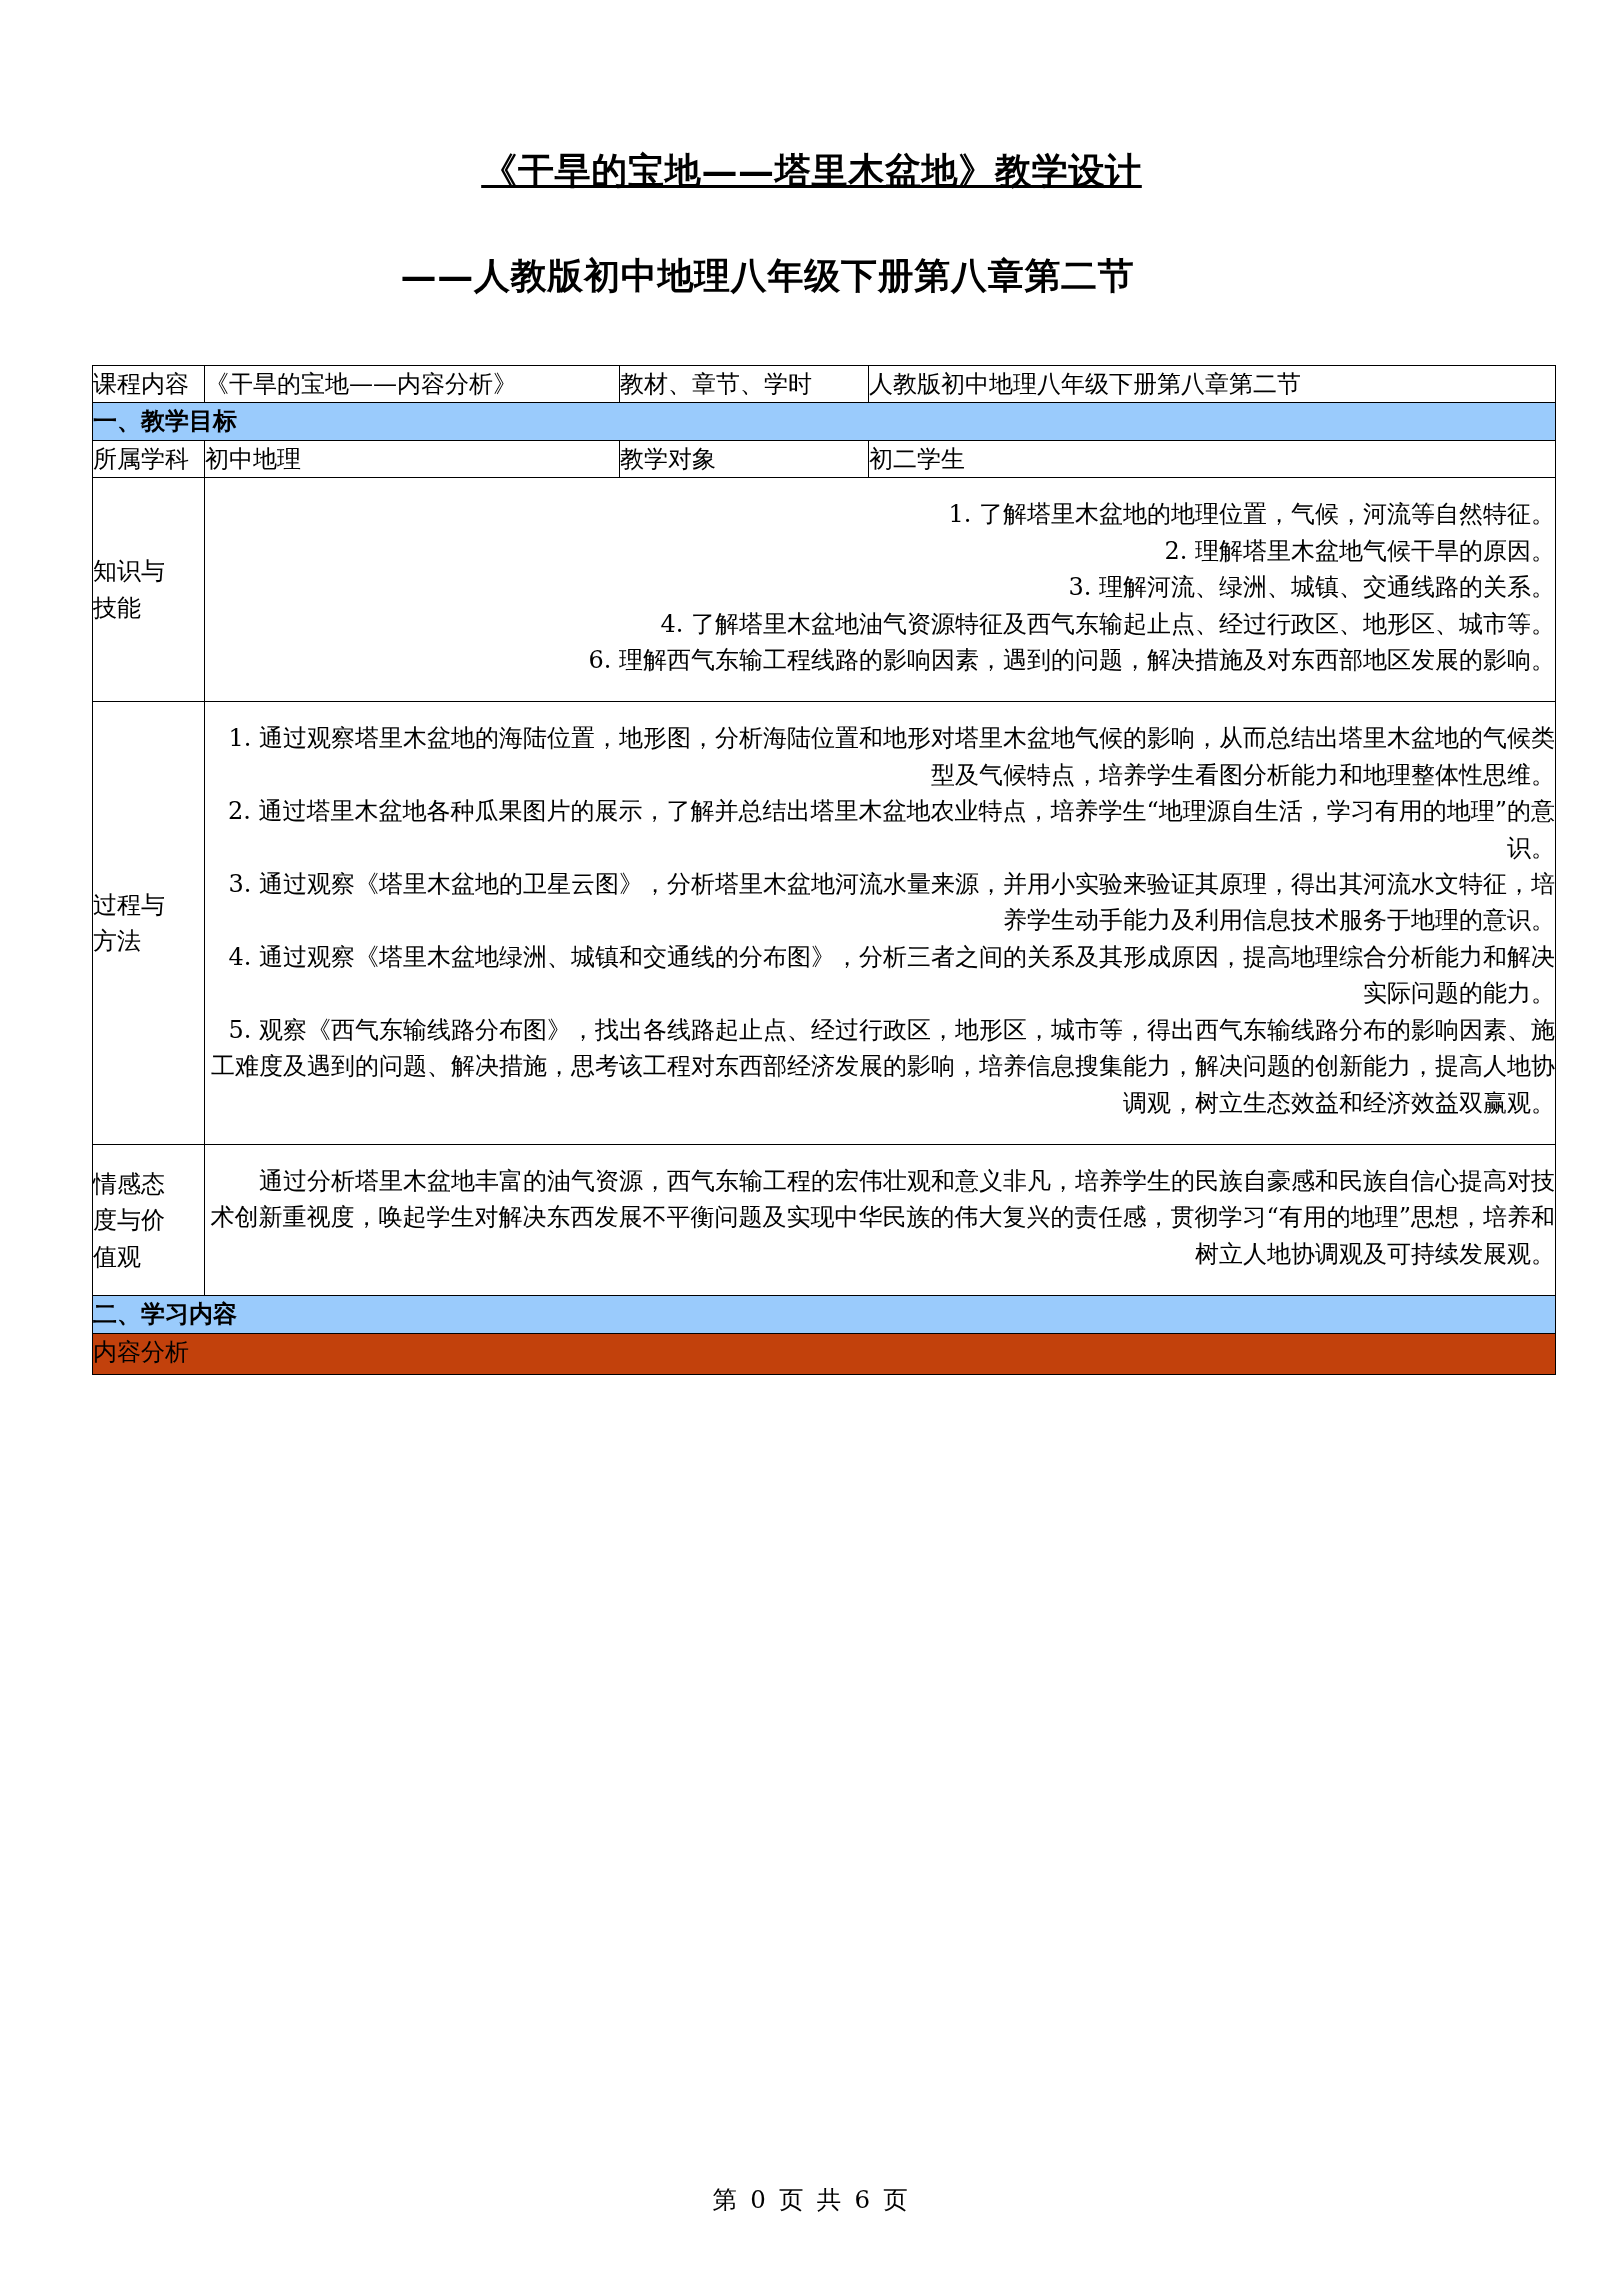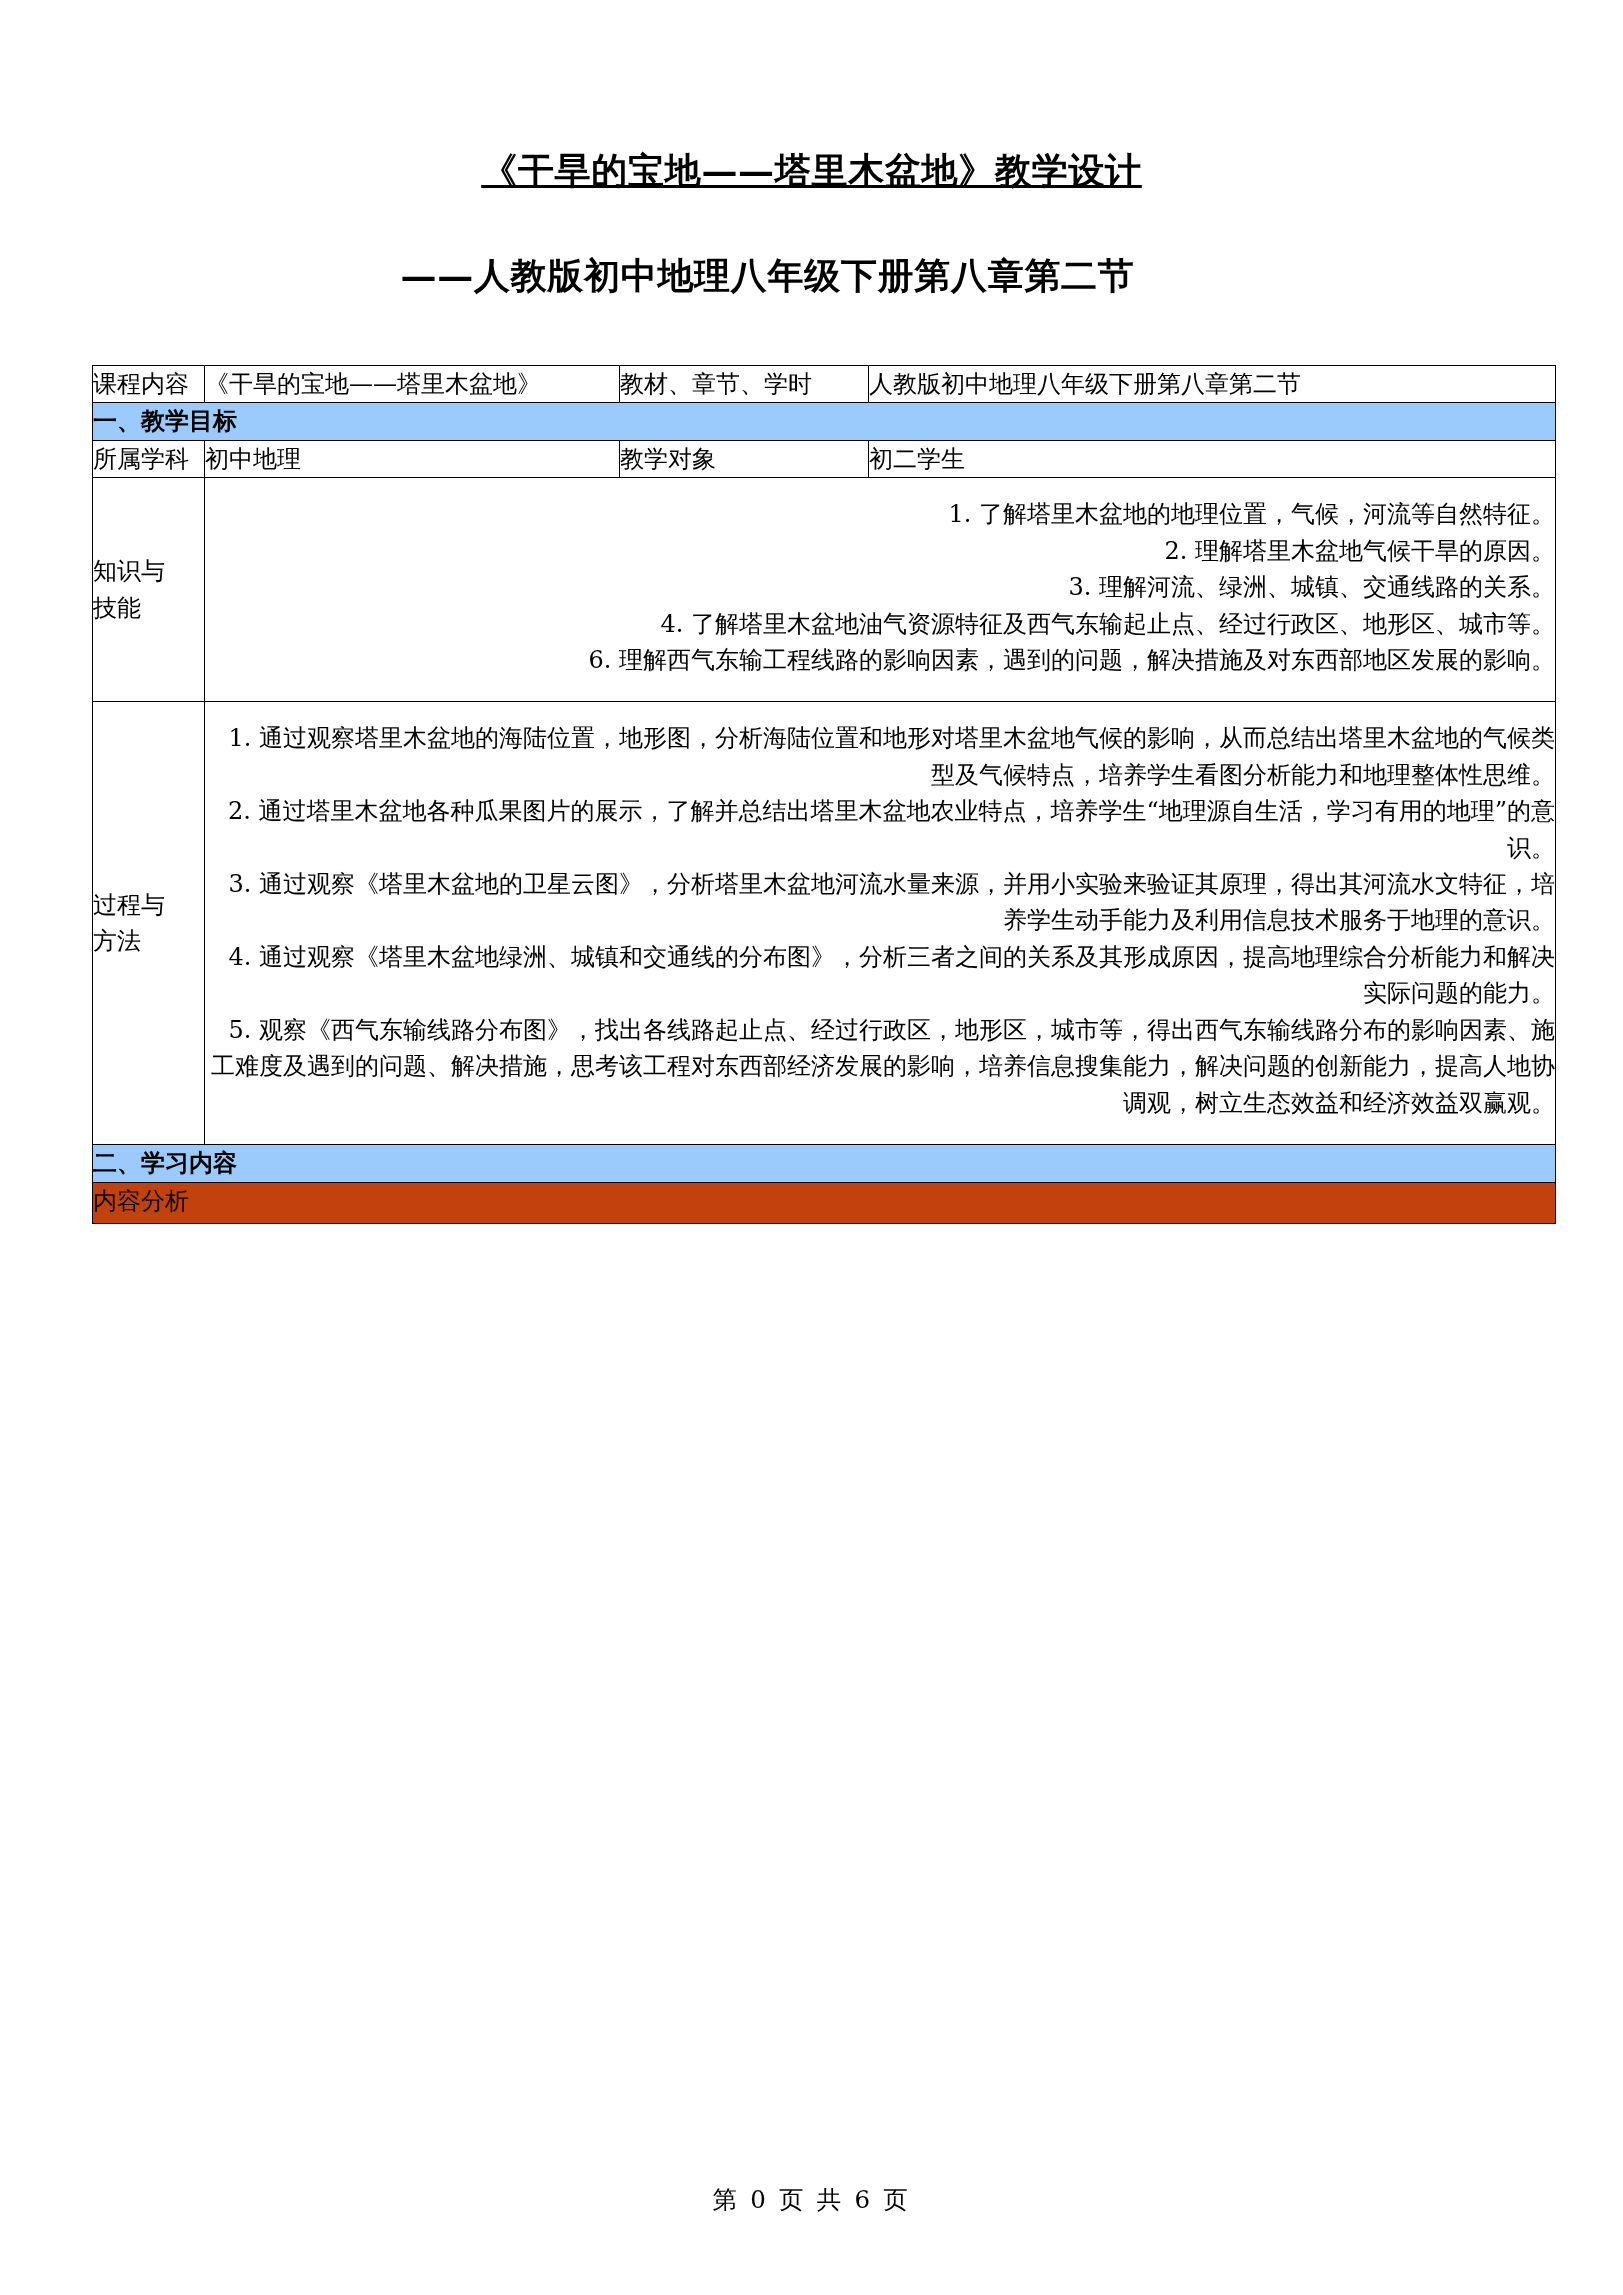--- a/index.html
+++ b/index.html
@@ -156,21 +156,21 @@
     <colgroup>
       <col style="width:112px">
       <col style="width:415px">
       <col style="width:249px">
       <col style="width:687px">
     </colgroup>
     <tbody>
 
       <tr>
         <td class="c-label">课程内容</td>
-        <td class="c-value">《干旱的宝地——塔里木盆地》</td>
+        <td class="c-value">《干旱的宝地——内容分析》</td>
         <td class="c-label">教材、章节、学时</td>
         <td class="c-value">人教版初中地理八年级下册第八章第二节</td>
       </tr>
 
       <tr>
         <td class="band-main" colspan="4">一、教学目标</td>
       </tr>
 
       <tr>
         <td class="c-label">所属学科</td>
@@ -202,20 +202,28 @@
             <p class="para">1. 通过观察塔里木盆地的海陆位置，地形图，分析海陆位置和地形对塔里木盆地气候的影响，从而总结出塔里木盆地的气候类型及气候特点，培养学生看图分析能力和地理整体性思维。</p>
             <p class="para">2. 通过塔里木盆地各种瓜果图片的展示，了解并总结出塔里木盆地农业特点，培养学生“地理源自生活，学习有用的地理”的意识。</p>
             <p class="para">3. 通过观察《塔里木盆地的卫星云图》，分析塔里木盆地河流水量来源，并用小实验来验证其原理，得出其河流水文特征，培养学生动手能力及利用信息技术服务于地理的意识。</p>
             <p class="para">4. 通过观察《塔里木盆地绿洲、城镇和交通线的分布图》，分析三者之间的关系及其形成原因，提高地理综合分析能力和解决实际问题的能力。</p>
             <p class="para">5. 观察《西气东输线路分布图》，找出各线路起止点、经过行政区，地形区，城市等，得出西气东输线路分布的影响因素、施工难度及遇到的问题、解决措施，思考该工程对东西部经济发展的影响，培养信息搜集能力，解决问题的创新能力，提高人地协调观，树立生态效益和经济效益双赢观。</p>
           </div>
           <div class="spacer-bot"></div>
         </td>
       </tr>
 
+      <tr>
+        <td class="row-label">情感态<br>度与价<br>值观</td>
+        <td class="row-body" colspan="3">
+          <div class="spacer-top"></div>
+          <p class="para indent">通过分析塔里木盆地丰富的油气资源，西气东输工程的宏伟壮观和意义非凡，培养学生的民族自豪感和民族自信心提高对技术创新重视度，唤起学生对解决东西发展不平衡问题及实现中华民族的伟大复兴的责任感，贯彻学习“有用的地理”思想，培养和树立人地协调观及可持续发展观。</p>
+          <div class="spacer-bot"></div>
+        </td>
+      </tr>
 
       <tr>
         <td class="band-main" colspan="4">二、学习内容</td>
       </tr>
 
       <tr>
         <td class="band-sub" colspan="4">内容分析</td>
       </tr>
 
     </tbody>

